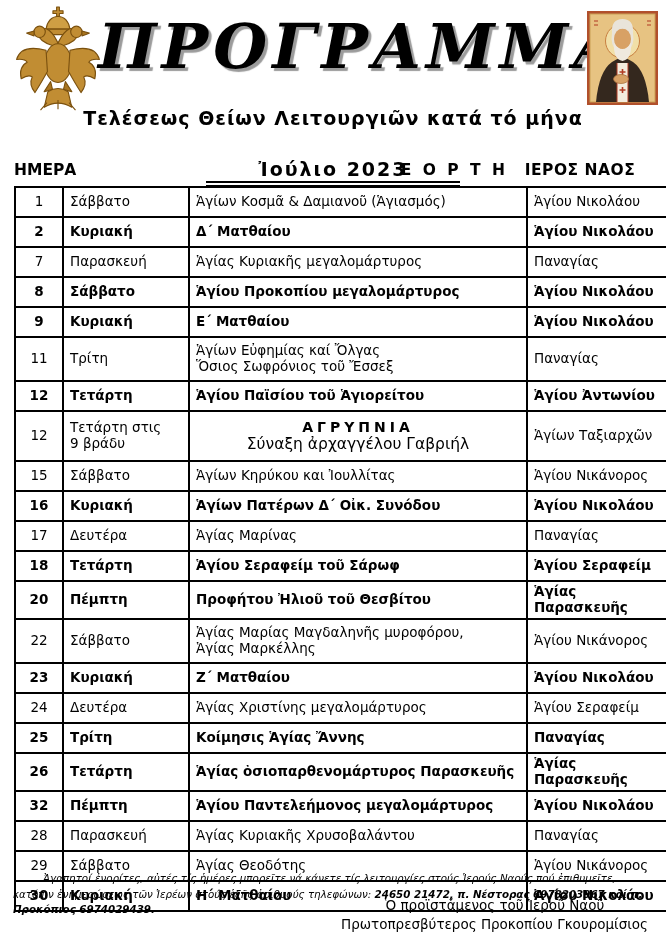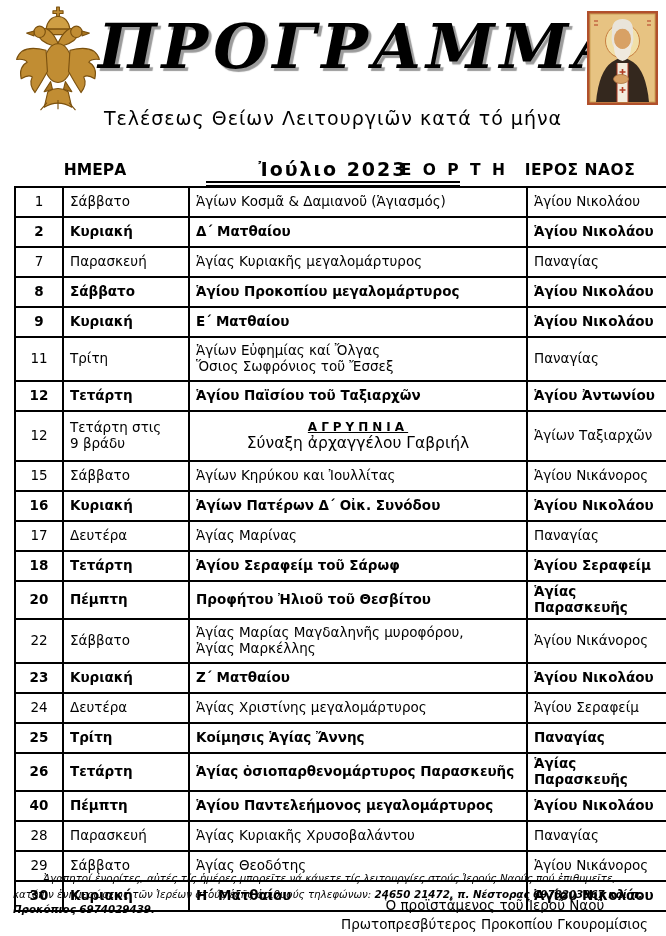--- a/index.html
+++ b/index.html
@@ -19,37 +19,37 @@
     position:absolute;left:98px;top:2px;width:486px;
     text-align:center;
     font-family:"DejaVu Serif","Liberation Serif",serif;
     font-style:italic;font-weight:bold;
     font-size:62px;letter-spacing:5px;line-height:1.45;
     text-shadow:3px 3px 1px #9b9b9b;
     white-space:nowrap;
   }
   .subtitle{
     position:absolute;top:107px;left:0;width:100%;
-    text-align:center;font-weight:normal;font-size:19px;letter-spacing:1px;
+    text-align:center;font-weight:bold;font-size:19px;letter-spacing:1px;
   }
   .month-line{
     position:absolute;top:133px;left:0;width:100%;text-align:center;
   }
   .month-line span{
     display:inline-block;
     font-weight:bold;font-size:19px;letter-spacing:2px;
     border-bottom:6px double #000;
     padding:0 52px 1px 52px;
     margin-top:25px;
   }
   .col-headers{
     position:absolute;top:161px;left:14px;width:638px;
     display:flex;font-weight:bold;font-size:15.5px;
   }
-  .col-headers .h1{width:162px;text-align:center;}
+  .col-headers .h1{width:162px;text-align:left;}
   .col-headers .h2{width:332px;text-align:right;letter-spacing:3px;}
   .col-headers .h3{width:144px;text-align:center;letter-spacing:0.5px;}
   
   table.prog{
     position:absolute;top:186px;left:14px;width:638px;
     border-collapse:collapse;table-layout:fixed;
   }
   table.prog td{
     border:2px solid #000;
     font-size:13.5px;line-height:1.18;
@@ -57,21 +57,21 @@
     overflow:hidden;
   }
   td.c-num{width:34px;text-align:center;padding:2px 1px;}
   td.c-day{width:112px;}
   td.c-feast{width:324px;}
   td.c-church{width:132px;}
   tr.h-n td{height:24px;}
   tr.h-t td{height:38px;}
   tr.h-v td{height:44px;}
   tr.bold td{font-weight:bold;}
-  .vigil-title{display:block;text-align:center;font-weight:bold;text-decoration:underline;letter-spacing:4px;font-size:12px;}
+  .vigil-title{display:block;text-align:center;font-weight:bold;letter-spacing:4px;font-size:14px;}
   .vigil-sub{display:block;text-align:center;font-size:15.5px;}
   
   .footnote{
     position:absolute;top:861px;left:13px;width:640px;
     font-size:10.3px;line-height:1.5;
     text-indent:30px;text-align:left;font-style:italic;
   }
   .footnote b{font-size:10.3px;}
   .signature{
     position:absolute;top:896px;right:18px;
@@ -169,21 +169,21 @@
         </tr>
         <tr class="h-t">
           <td class="c-num">11</td>
           <td class="c-day">Τρίτη</td>
           <td class="c-feast">Ἁγίων Εὐφημίας καί Ὄλγας<br>Ὅσιος Σωφρόνιος τοῦ Ἔσσεξ</td>
           <td class="c-church">Παναγίας</td>
         </tr>
         <tr class="bold h-n">
           <td class="c-num">12</td>
           <td class="c-day">Τετάρτη</td>
-          <td class="c-feast">Ἁγίου Παϊσίου τοῦ Ταξιαρχῶν</td>
+          <td class="c-feast">Ἁγίου Παϊσίου τοῦ Ἁγιορείτου</td>
           <td class="c-church">Ἁγίου Ἀντωνίου</td>
         </tr>
         <tr class="h-v">
           <td class="c-num">12</td>
           <td class="c-day">Τετάρτη στις<br>9 βράδυ</td>
           <td class="c-feast">
             <span class="vigil-title">ΑΓΡΥΠΝΙΑ</span>
             <span class="vigil-sub">Σύναξη ἀρχαγγέλου Γαβριήλ</span>
           </td>
           <td class="c-church">Ἁγίων Ταξιαρχῶν</td>
@@ -242,21 +242,21 @@
           <td class="c-feast">Κοίμησις Ἁγίας Ἄννης</td>
           <td class="c-church">Παναγίας</td>
         </tr>
         <tr class="bold h-n">
           <td class="c-num">26</td>
           <td class="c-day">Τετάρτη</td>
           <td class="c-feast">Ἁγίας ὁσιοπαρθενομάρτυρος Παρασκευῆς</td>
           <td class="c-church">Ἁγίας Παρασκευῆς</td>
         </tr>
         <tr class="bold h-n">
-          <td class="c-num">40</td>
+          <td class="c-num">32</td>
           <td class="c-day">Πέμπτη</td>
           <td class="c-feast">Ἁγίου Παντελεήμονος μεγαλομάρτυρος</td>
           <td class="c-church">Ἁγίου Νικολάου</td>
         </tr>
         <tr class="h-n">
           <td class="c-num">28</td>
           <td class="c-day">Παρασκευή</td>
           <td class="c-feast">Ἁγίας Κυριακῆς Χρυσοβαλάντου</td>
           <td class="c-church">Παναγίας</td>
         </tr>

